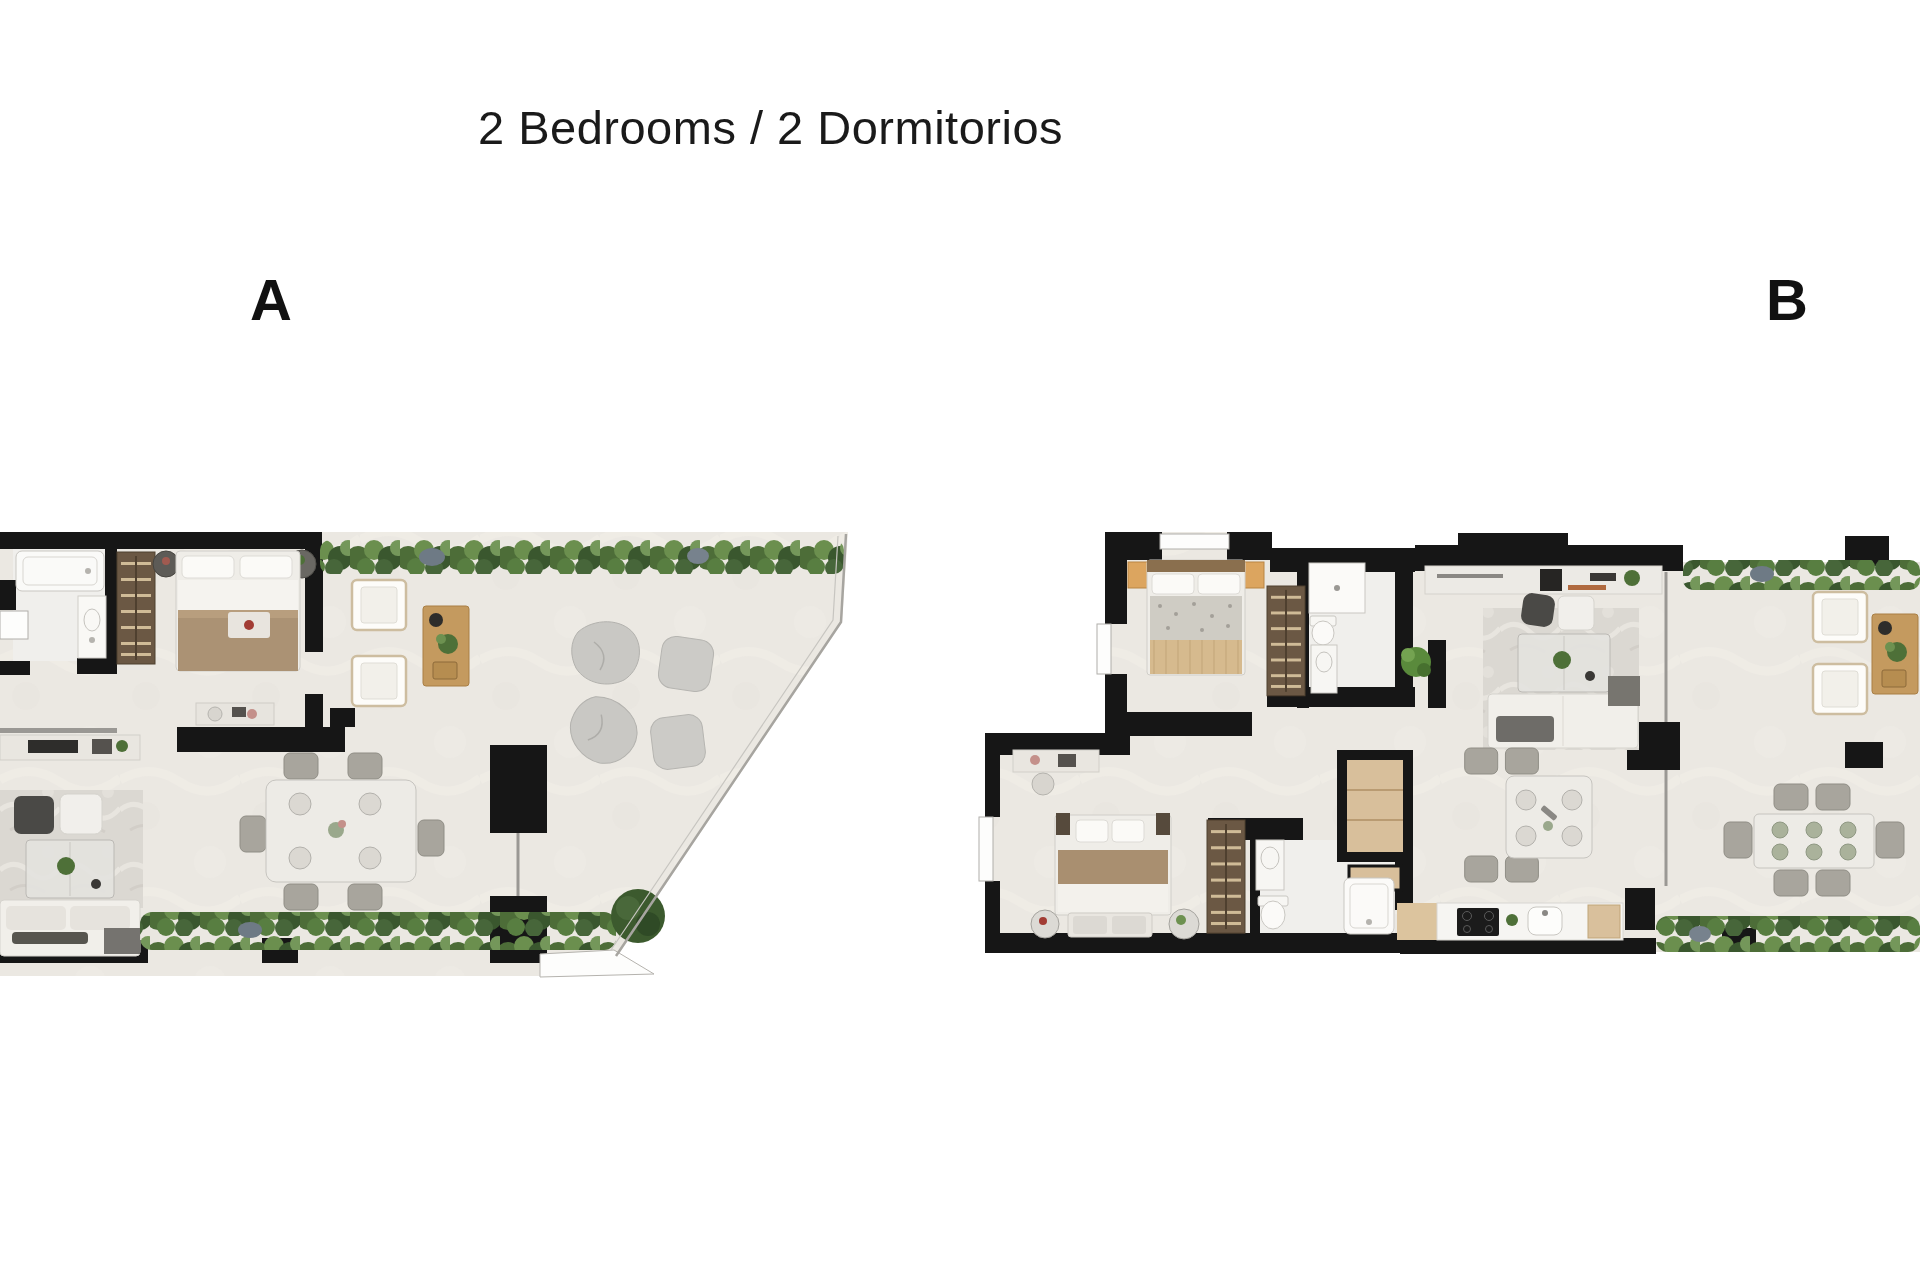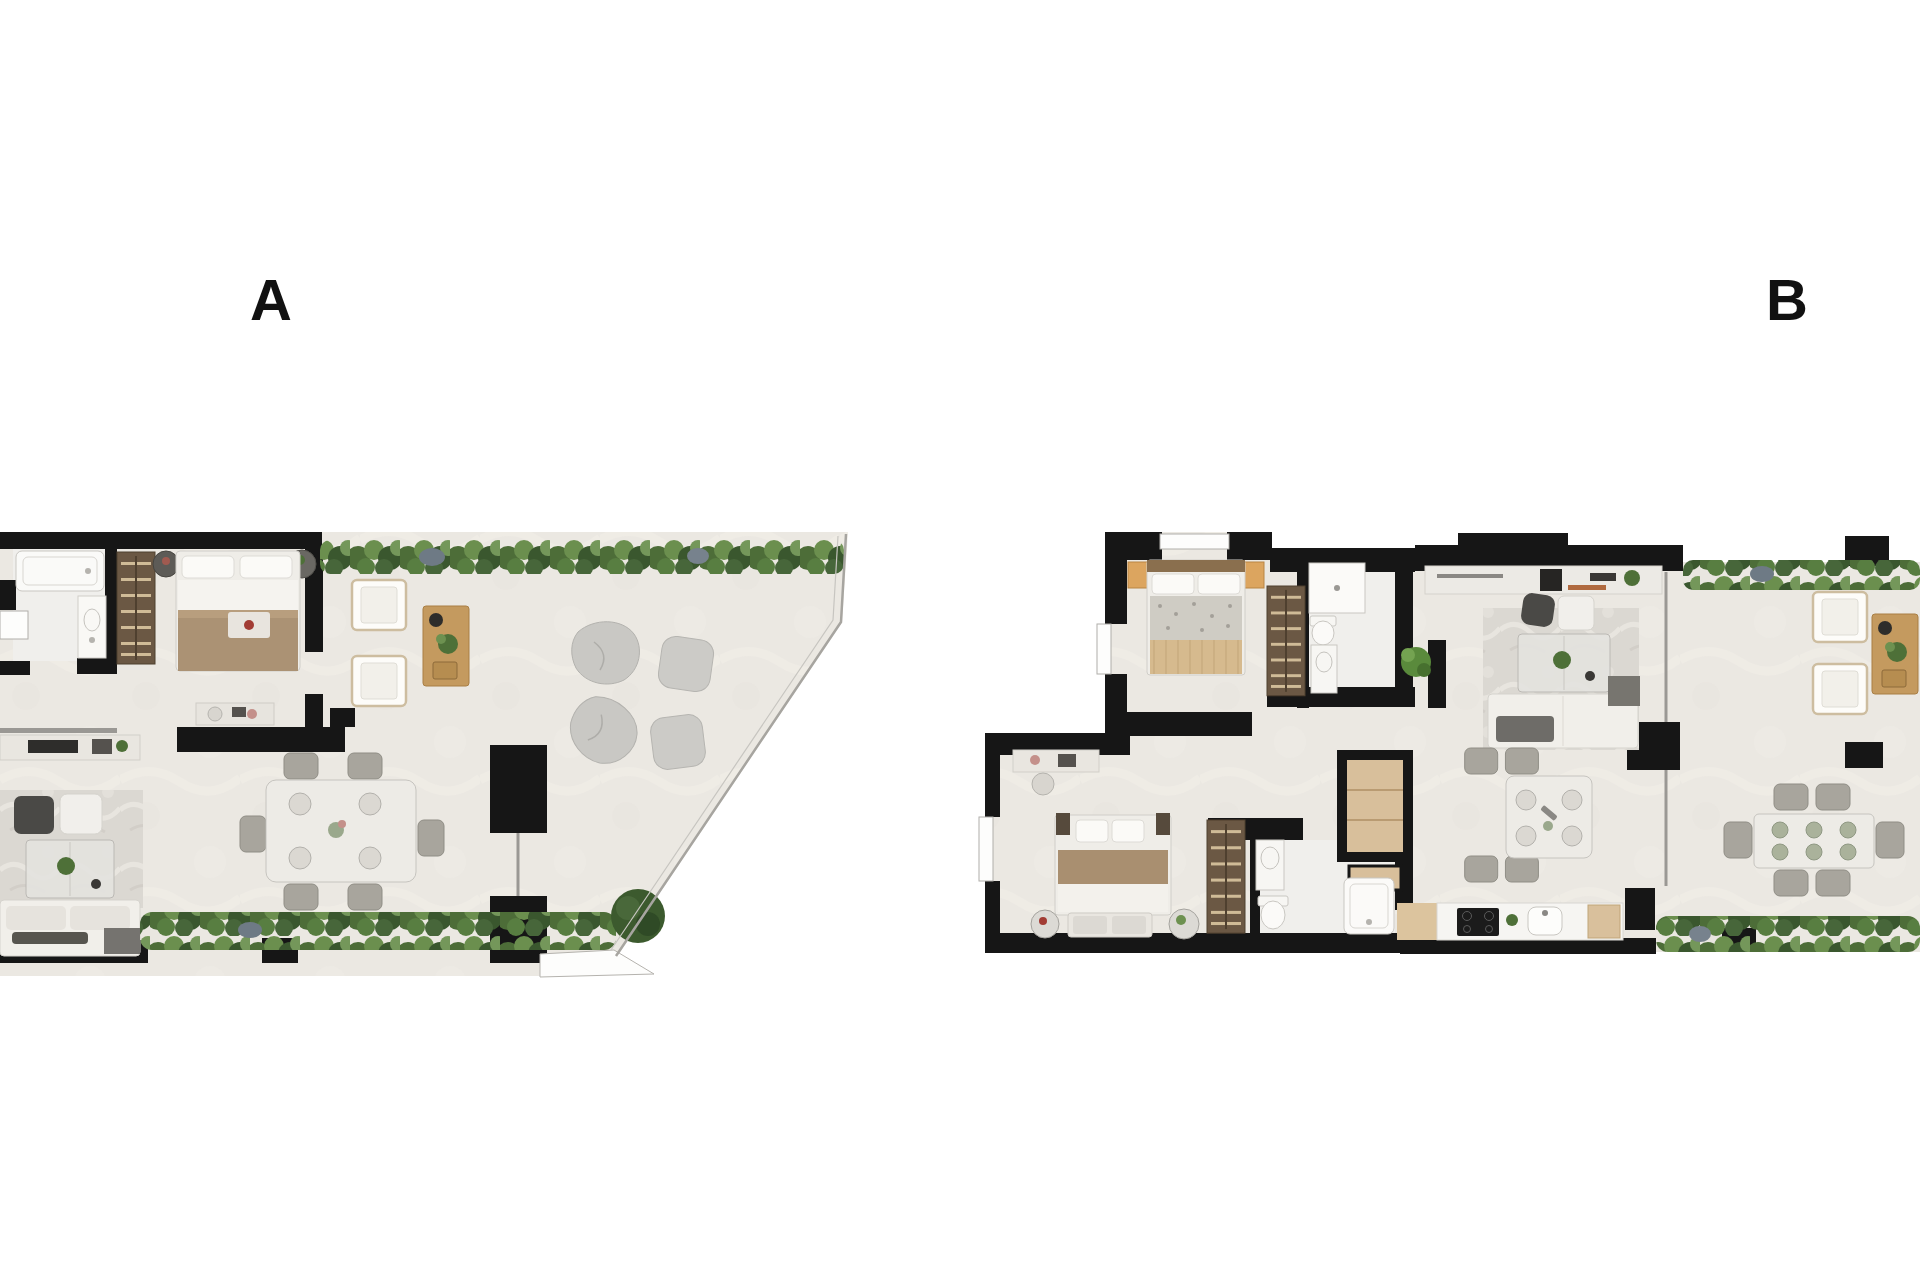--- a/index.html
+++ b/index.html
@@ -10,20 +10,21 @@
   .unit-label{position:absolute;font-size:58px;font-weight:700;color:#111;}
   .unit-label.a{left:250px;top:266px;}
   .unit-label.b{left:1766px;top:266px;}
   svg.plans{position:absolute;left:0;top:520px;}
 </style>
 </head>
 <body>
 
 <div class="canvas">
 
+  <div class="sheet-title">2 Bedrooms / 2 Dormitorios</div>
   <div class="unit-label a">A</div>
   <div class="unit-label b">B</div>
 
   <svg class="plans" width="1920" height="480" viewBox="0 520 1920 480">
     <defs>
       <pattern id="hedgeP" patternUnits="userSpaceOnUse" width="50" height="36">
         <circle cx="8" cy="18" r="12" fill="#4d6d38"></circle>
         <circle cx="24" cy="10" r="10" fill="#6b8f4e"></circle>
         <circle cx="40" cy="18" r="12" fill="#3a572e"></circle>
         <circle cx="16" cy="27" r="9" fill="#587e41"></circle>

